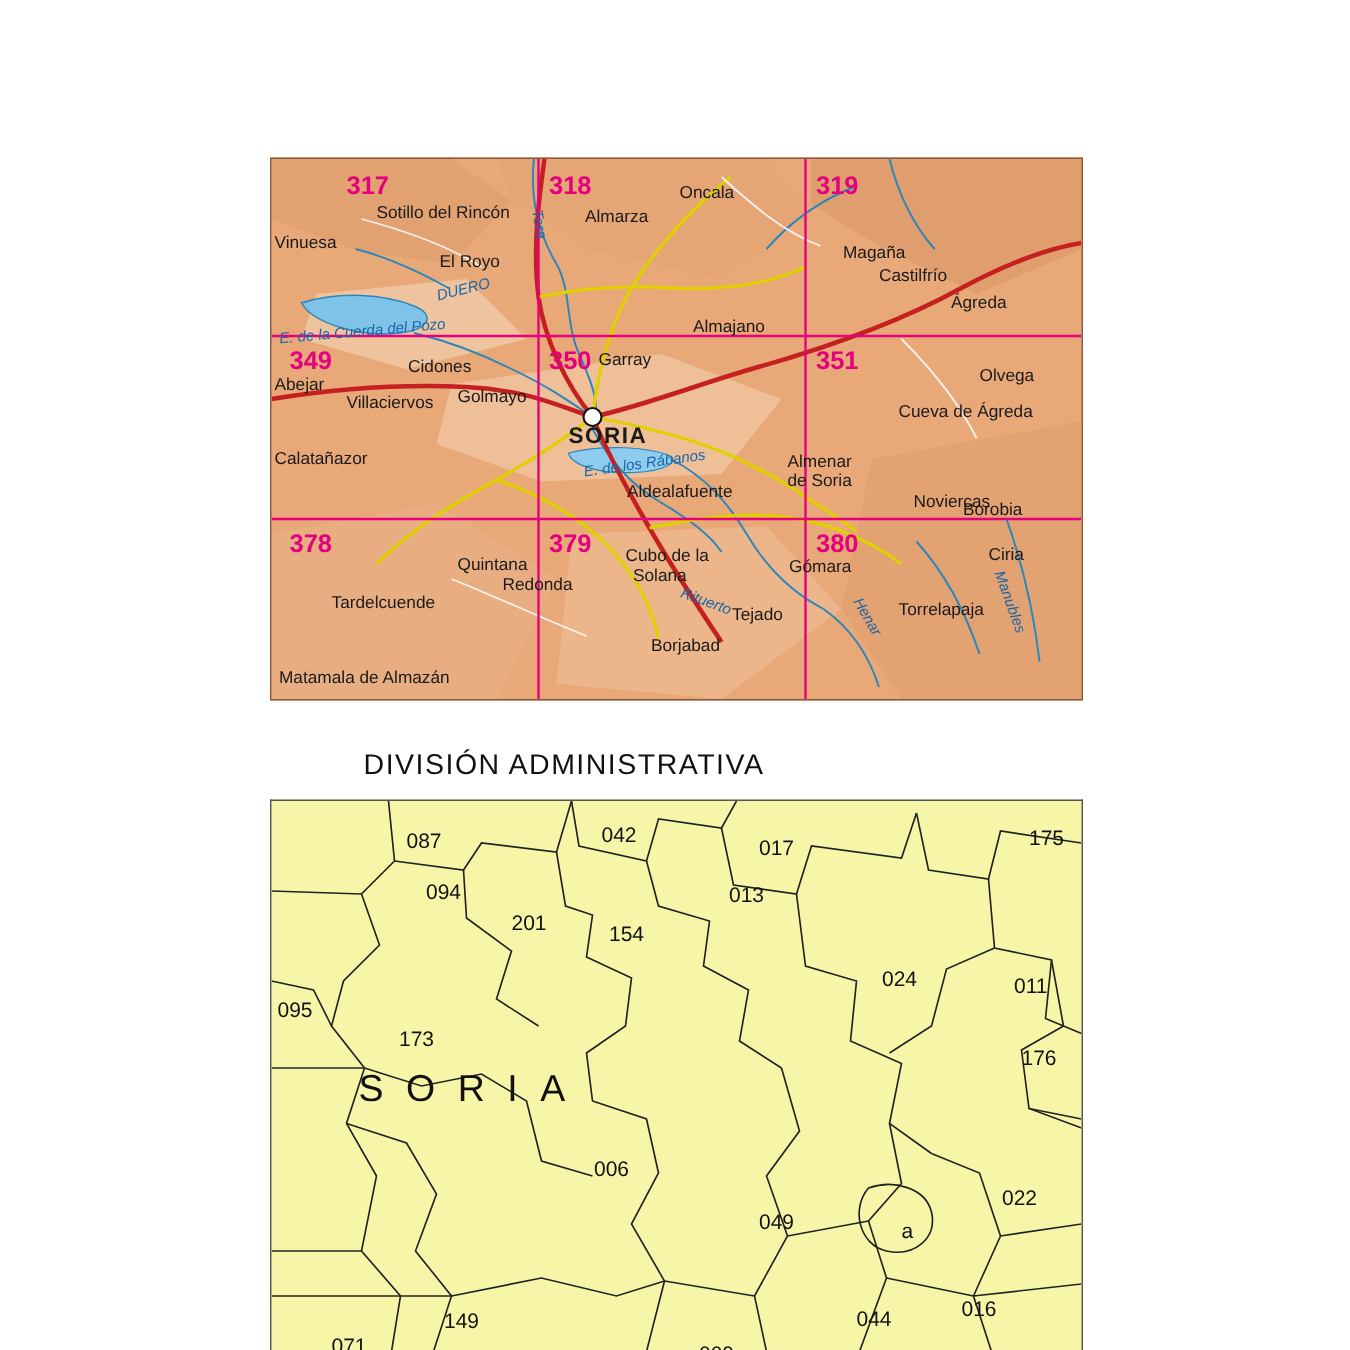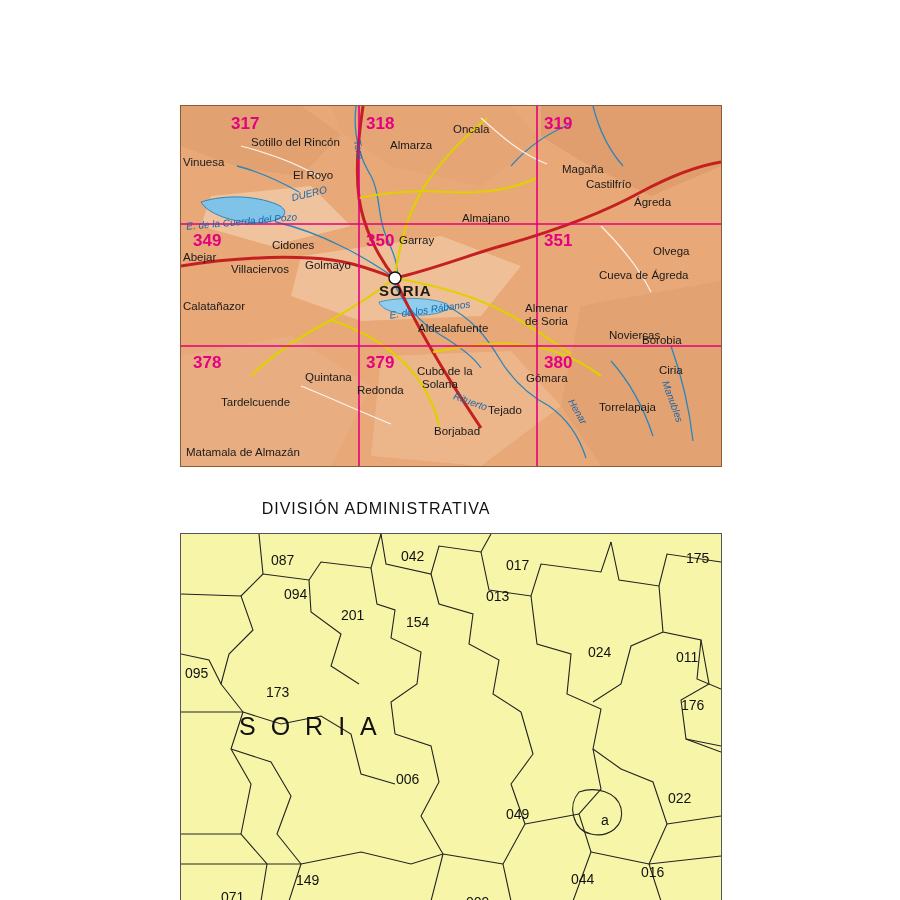--- a/index.html
+++ b/index.html
@@ -74,21 +74,21 @@
     white-space: nowrap;
   }
 
   
   .admin-title {
     position: absolute;
     left: 0;
     top: 500px;
     width: 752px;
     text-align: center;
-    font-size: 16px;
+    font-size: 19px;
     letter-spacing: 1px;
     color: #111;
   }
   .admin-wrap {
     position: absolute;
     left: 180px;
     top: 533px;
     width: 540px;
     height: 367px;
     border: 1px solid #555;
@@ -210,21 +210,21 @@
   <div class="town" style="left:344px; top:196px;">Almenar</div>
   <div class="town" style="left:344px; top:209px;">de Soria</div>
   <div class="town" style="left:428px; top:212px;margin-top:11px;">Noviercas</div>
   <div class="town" style="left:237px; top:216px;">Aldealafuente</div>
   <div class="town" style="left:461px; top:228px;">Borobia</div>
   <div class="town" style="left:124px; top:265px;">Quintana</div>
   <div class="town" style="left:236px; top:259px;">Cubo de la</div>
   <div class="town" style="left:241px; top:272px;">Solana</div>
   <div class="town" style="left:345px; top:266px;">Gómara</div>
   <div class="town" style="left:478px; top:258px;">Ciria</div>
-  <div class="town" style="left:136px; top:278px;padding-left:40px;">Redonda</div>
+  <div class="town" style="left:114px; top:278px;padding-left:40px;">Redonda</div>
   <div class="town" style="left:40px;  top:290px;">Tardelcuende</div>
   <div class="town" style="left:418px; top:295px;">Torrelapaja</div>
   <div class="town" style="left:307px; top:298px;">Tejado</div>
   <div class="town" style="left:253px; top:319px;">Borjabad</div>
   <div class="town" style="left:5px;   top:340px;">Matamala de Almazán</div>
 
   <div class="river-label" style="left:110px; top:82px;  transform:rotate(-14deg);">DUERO</div>
   <div class="river-label" style="left:5px;   top:110px; transform:rotate(-5deg);">E. de la Cuerda del Pozo</div>
   <div class="river-label" style="left:208px; top:198px; transform:rotate(-8deg);">E. de los Rábanos</div>
   <div class="river-label" style="left:272px; top:290px; transform:rotate(20deg);">Rituerto</div>

